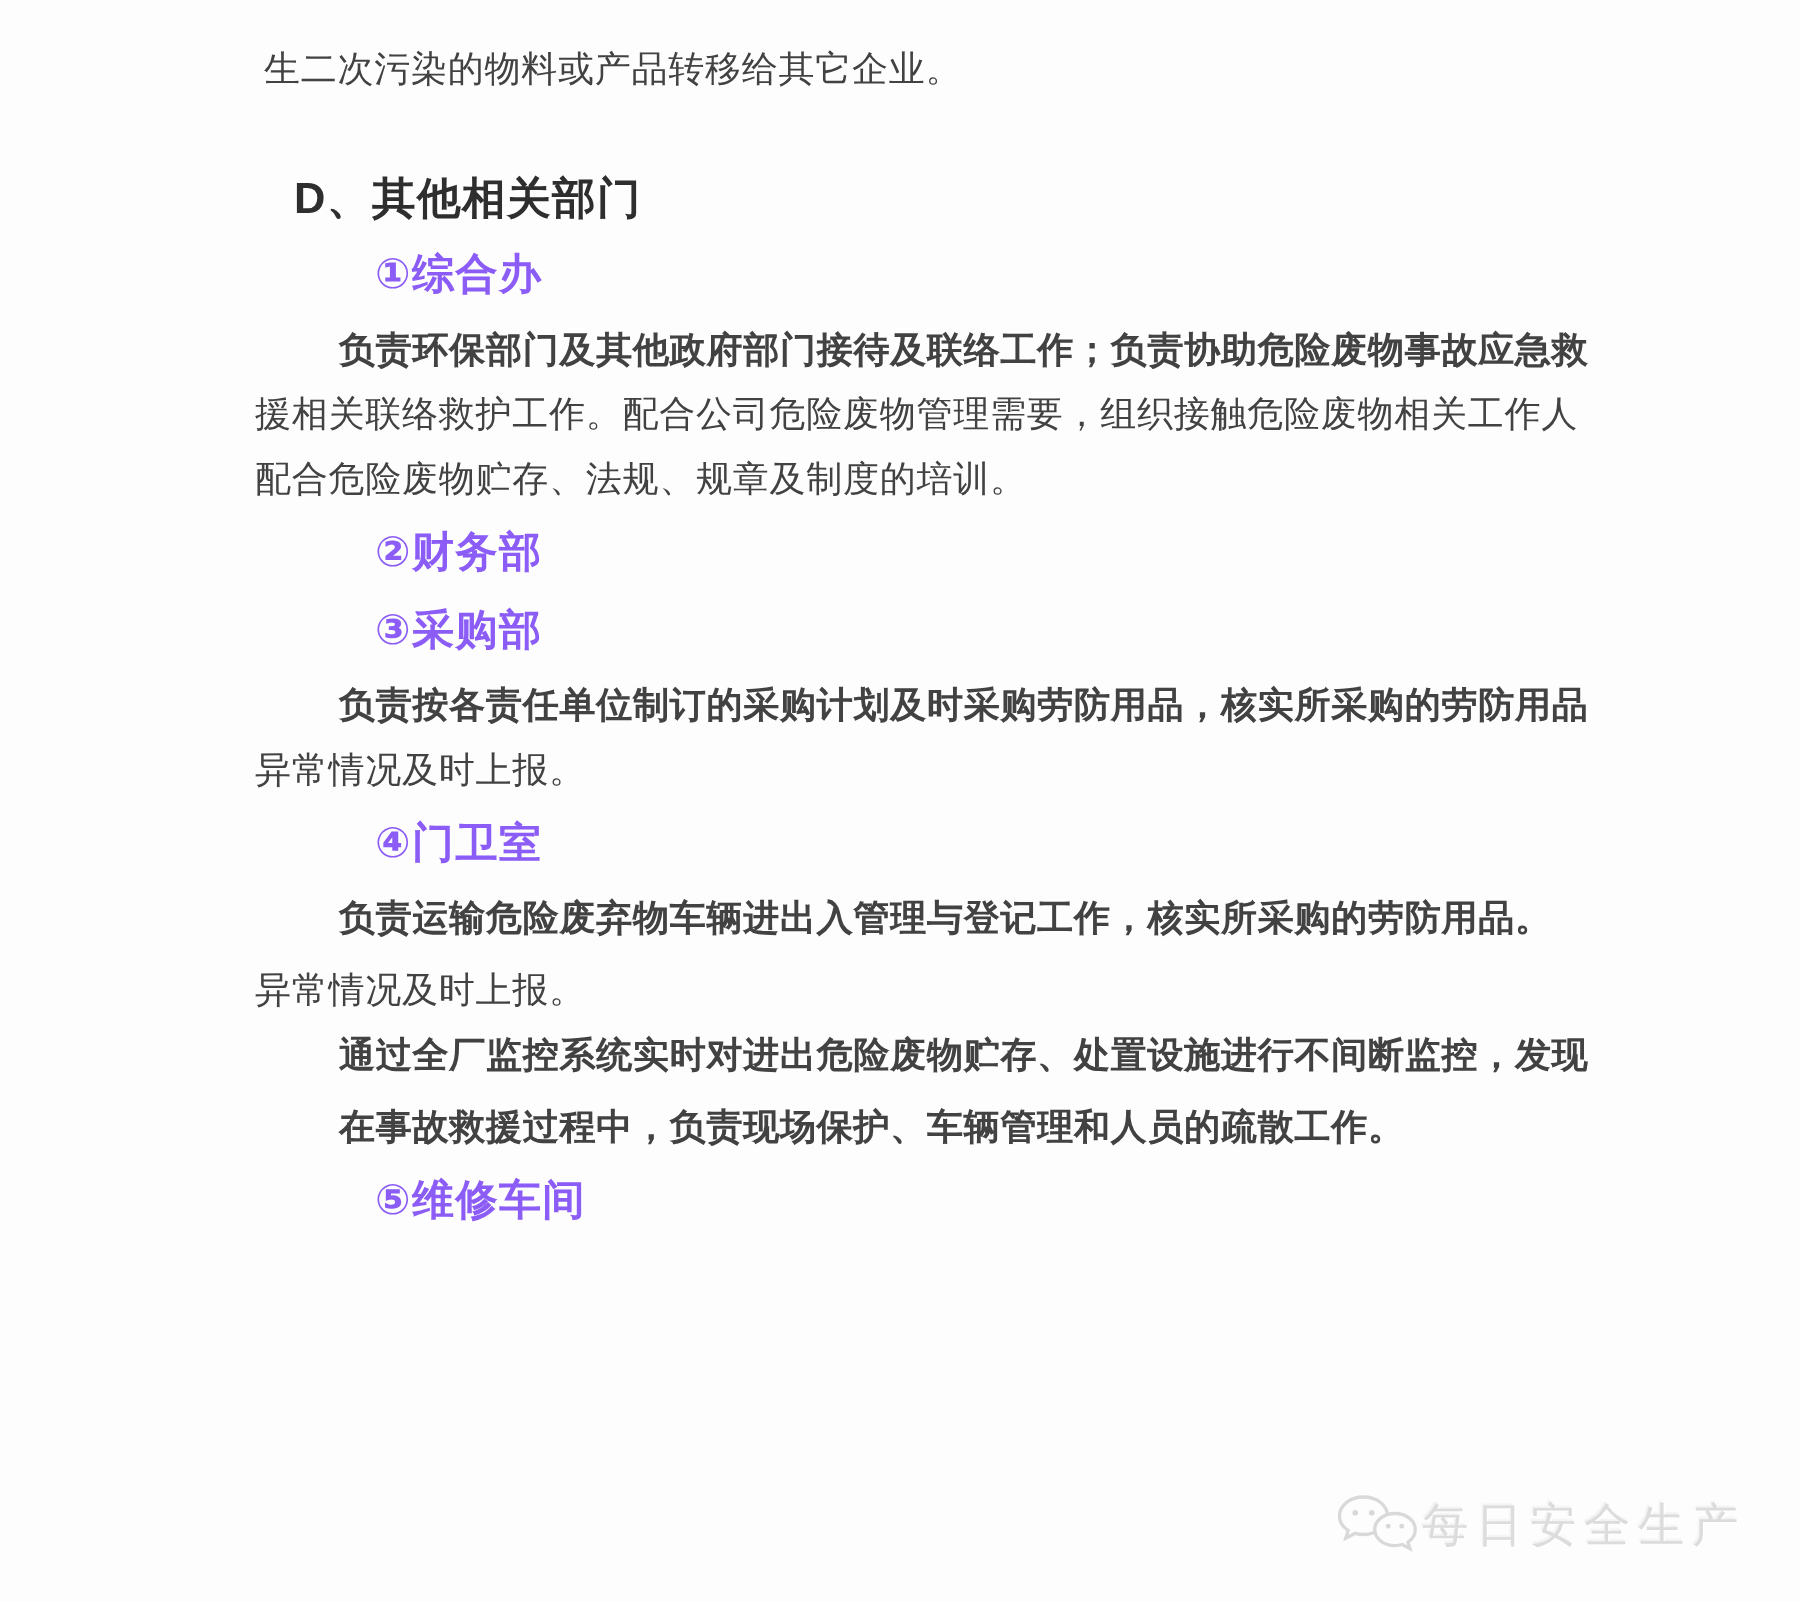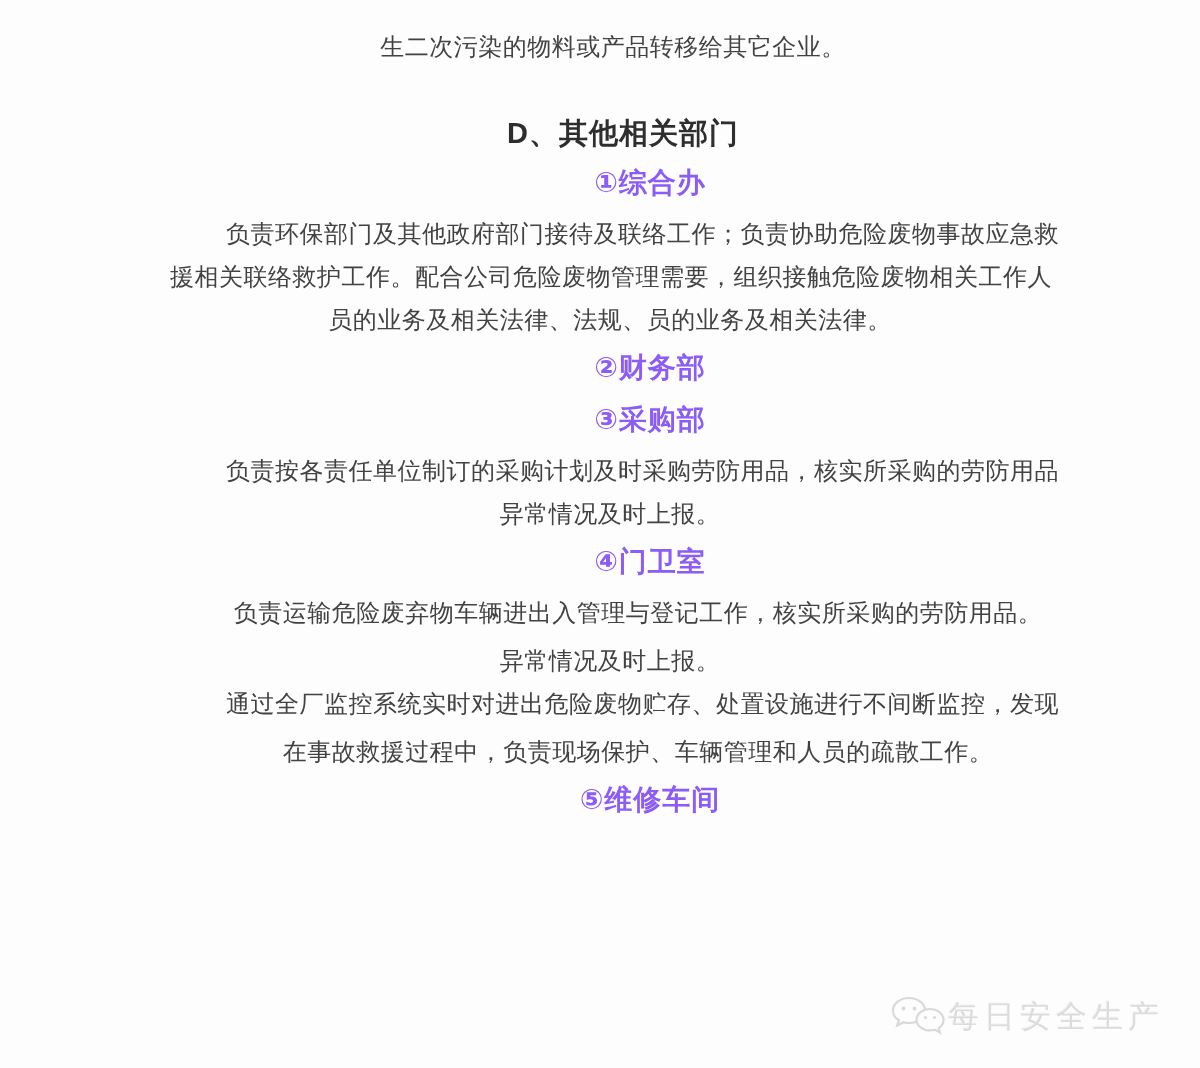--- a/index.html
+++ b/index.html
@@ -8,37 +8,37 @@
     background: #ffffff;
   }
   .page {
     position: relative;
     width: 1200px;
     height: 1068px;
     background: #fdfdfd;
     overflow: hidden;
     font-family: "Liberation Serif", "DejaVu Serif", serif;
     color: #404040;
-    text-align: center;
   }
   .content {
     position: absolute;
     left: 170px;
     top: 0;
     width: 880px;
   }
   .para-line {
     font-size: 24px;
     line-height: 43px;
     letter-spacing: 0.5px;
     color: #424242;
     white-space: nowrap;
   }
   .para-line.first {
     padding-left: 56px;
+    font-weight: bold;
   }
   .intro {
     margin-top: 26px;
     padding-left: 6px;
   }
   .section-heading {
     margin: 40px 0 0 0;
     padding-left: 26px;
     font-family: "Liberation Sans", "DejaVu Sans", sans-serif;
     font-size: 29px;
@@ -86,21 +86,21 @@
 <div class="page">
   <div class="content">
     <div class="para-line intro">生二次污染的物料或产品转移给其它企业。</div>
     <h2 class="section-heading">D、其他相关部门</h2>
     <div id="subsections">
         <section class="subsection">
           <h3 class="subsection-title">①综合办</h3>
           <div class="paragraph">
             <div class="para-line first">负责环保部门及其他政府部门接待及联络工作；负责协助危险废物事故应急救</div>
             <div class="para-line">援相关联络救护工作。配合公司危险废物管理需要，组织接触危险废物相关工作人</div>
-            <div class="para-line">员的业务及相关法律、法规、员的业务及相关法律。</div>
+            <div class="para-line">配合危险废物贮存、法规、规章及制度的培训。</div>
           </div>
         </section>
         <section class="subsection">
           <h3 class="subsection-title">②财务部</h3>
         </section>
         <section class="subsection">
           <h3 class="subsection-title">③采购部</h3>
           <div class="paragraph">
             <div class="para-line first">负责按各责任单位制订的采购计划及时采购劳防用品，核实所采购的劳防用品</div>
             <div class="para-line">异常情况及时上报。</div>

